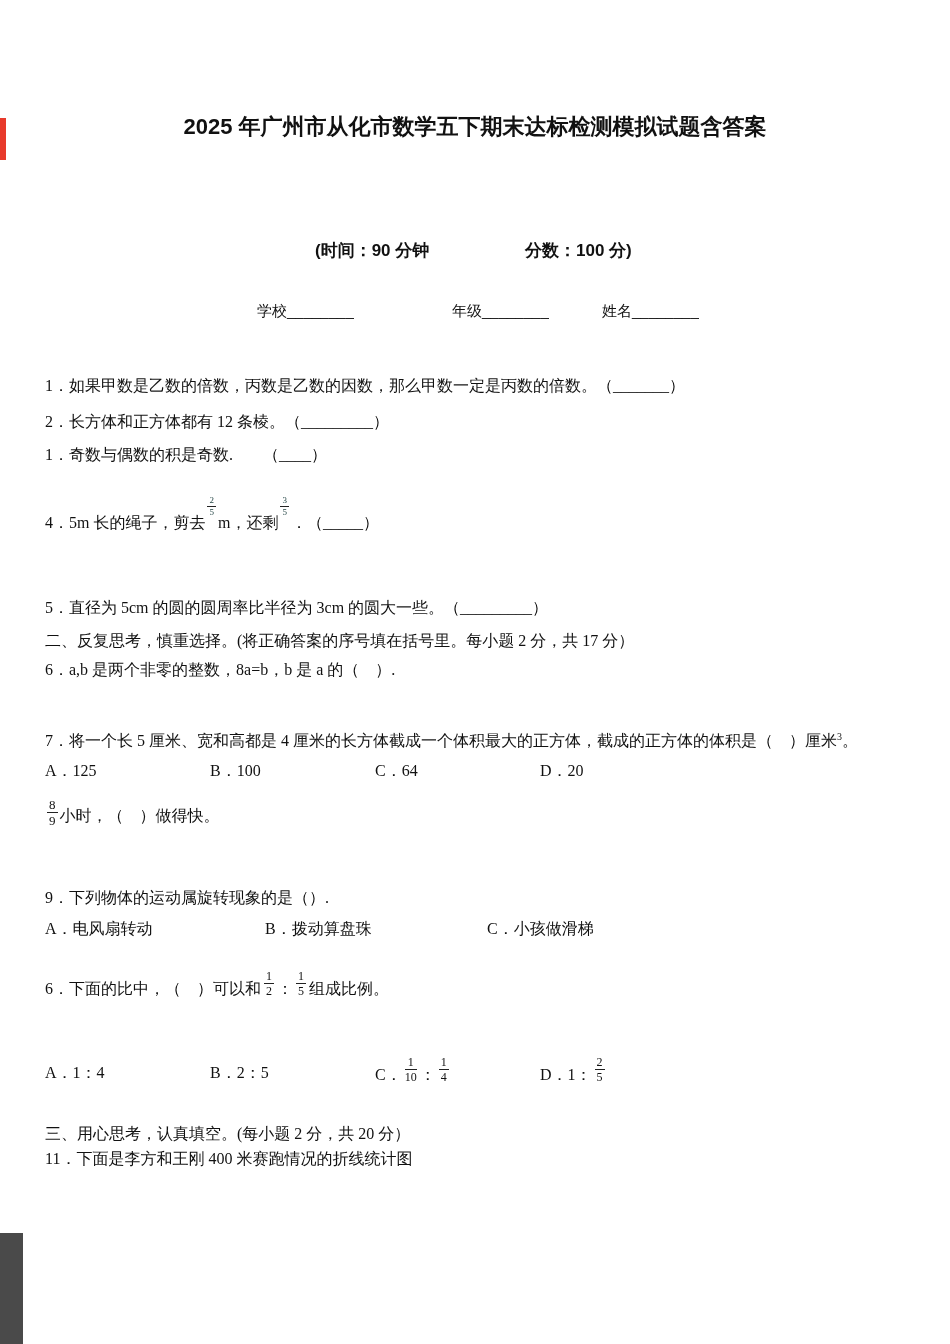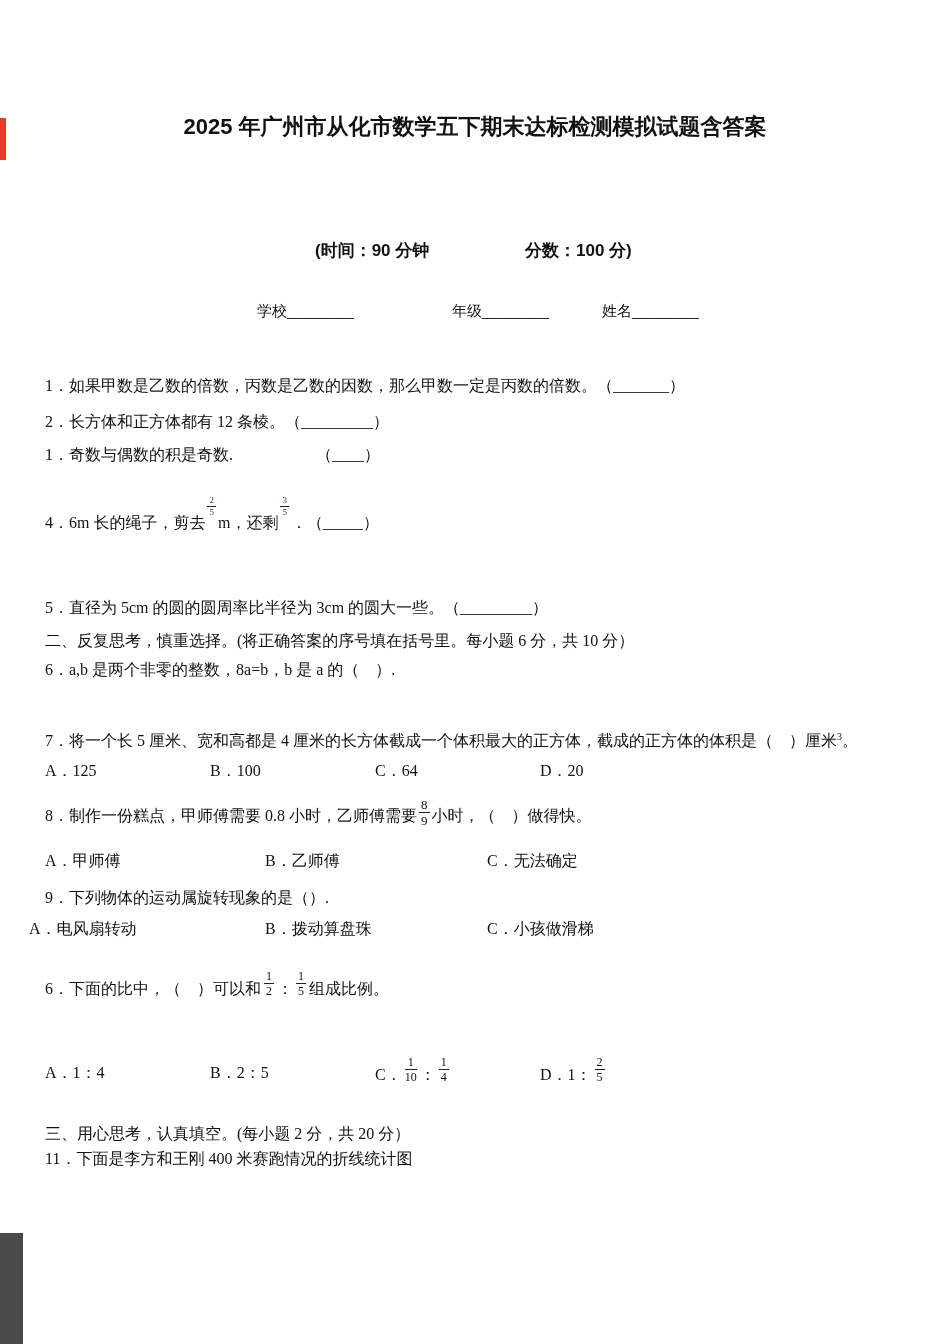--- a/index.html
+++ b/index.html
@@ -11,21 +11,21 @@
          font-family:"Liberation Sans","DejaVu Sans",sans-serif;font-weight:bold;font-size:22px;}
   .meta{position:absolute;top:239px;left:0;width:100%;height:24px;}
   .meta span{position:absolute;font-family:"Liberation Sans","DejaVu Sans",sans-serif;
              font-weight:bold;font-size:17px;white-space:nowrap;}
   .fillrow{position:absolute;top:302px;left:4px;width:100%;height:22px;}
   .fillrow span{position:absolute;font-family:"Liberation Sans","DejaVu Sans",sans-serif;
                 font-size:15px;white-space:nowrap;}
   .line{position:absolute;left:45px;font-size:16px;line-height:20px;white-space:nowrap;}
   .optrow{position:absolute;left:0;width:100%;height:22px;}
   .optrow>span{position:absolute;font-size:16px;white-space:nowrap;}
-  .q3blank{margin-left:83px;}
+  .q3blank{margin-left:30px;}
   .frac{display:inline-block;text-align:center;line-height:1;}
   .frac .fn{display:block;border-bottom:1px solid #222;padding:0 2px 1px;}
   .frac .fd{display:block;padding-top:1px;}
   .frac-xs{font-size:9px;position:relative;top:-13px;margin:0 2px;color:#1d3f3f;}
   .frac-md{font-size:13px;vertical-align:middle;position:relative;top:-5px;margin:0 2px;}
   .frac-sm{font-size:12px;vertical-align:middle;position:relative;top:-7px;margin:0 3px;}
   sup{font-size:10px;}
 </style>
 </head>
 <body>
@@ -49,50 +49,45 @@
   </div>
 
   <div class="line" style="top:376px">1．如果甲数是乙数的倍数，丙数是乙数的因数，那么甲数一定是丙数的倍数。（_______）</div>
   <div class="line" style="top:412px">2．长方体和正方体都有 12 条棱。（_________）</div>
 
   <div class="line" style="top:445px">
     <span>1．奇数与偶数的积是奇数.</span><span class="q3blank">（____）</span>
   </div>
 
   <div class="line" style="top:509px">
-    <span>4．6m 长的绳子，剪去</span><span class="frac frac-xs"><span class="fn">2</span><span class="fd">5</span></span><span>m，还剩</span><span class="frac frac-xs"><span class="fn">3</span><span class="fd">5</span></span><span>．（_____）</span>
+    <span>4．5m 长的绳子，剪去</span><span class="frac frac-xs"><span class="fn">2</span><span class="fd">5</span></span><span>m，还剩</span><span class="frac frac-xs"><span class="fn">3</span><span class="fd">5</span></span><span>．（_____）</span>
   </div>
 
   <div class="line" style="top:598px">5．直径为 5cm 的圆的圆周率比半径为 3cm 的圆大一些。（_________）</div>
 
-  <div class="line" style="top:631px">二、反复思考，慎重选择。(将正确答案的序号填在括号里。每小题 6 分，共 10 分）</div>
+  <div class="line" style="top:631px">二、反复思考，慎重选择。(将正确答案的序号填在括号里。每小题 2 分，共 17 分）</div>
   <div class="line" style="top:660px">6．a,b 是两个非零的整数，8a=b，b 是 a 的（　）.</div>
 
   <div class="line" style="top:727px">
     <span>7．将一个长 5 厘米、宽和高都是 4 厘米的长方体截成一个体积最大的正方体，截成的正方体的体积是（　）厘米</span><sup>3</sup><span>。</span>
   </div>
   <div class="optrow" style="top:761px">
     <span style="left:45px">A．125</span>
     <span style="left:210px">B．100</span>
     <span style="left:375px">C．64</span>
     <span style="left:540px">D．20</span>
   </div>
 
   <div class="line" style="top:803px">
-    <span>8．制作一份糕点，甲师傅需要 0.8 小时，乙师傅需要</span><span class="frac frac-md"><span class="fn">8</span><span class="fd">9</span></span><span>小时，（　）做得快。</span>
-  </div>
-  <div class="optrow" style="top:851px">
-    <span style="left:45px">A．甲师傅</span>
-    <span style="left:265px">B．乙师傅</span>
-    <span style="left:487px">C．无法确定</span>
+    <span class="frac frac-md"><span class="fn">8</span><span class="fd">9</span></span><span>小时，（　）做得快。</span>
   </div>
 
   <div class="line" style="top:888px">9．下列物体的运动属旋转现象的是（）.</div>
   <div class="optrow" style="top:919px">
-    <span style="left:29px">A．电风扇转动</span>
+    <span style="left:45px">A．电风扇转动</span>
     <span style="left:265px">B．拨动算盘珠</span>
     <span style="left:487px">C．小孩做滑梯</span>
   </div>
 
   <div class="line" style="top:977px">
     <span>6．下面的比中，（　）可以和</span><span class="frac frac-sm"><span class="fn">1</span><span class="fd">2</span></span><span>：</span><span class="frac frac-sm"><span class="fn">1</span><span class="fd">5</span></span><span>组成比例。</span>
   </div>
   <div class="optrow" style="top:1063px">
     <span style="left:45px">A．1：4</span>
     <span style="left:210px">B．2：5</span>

